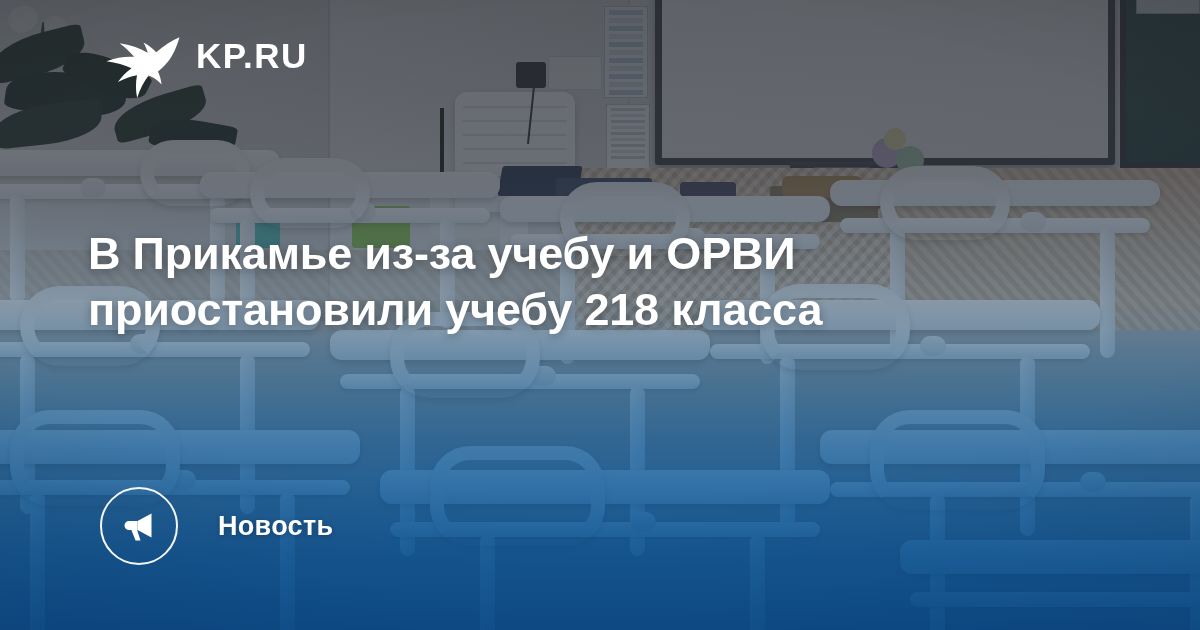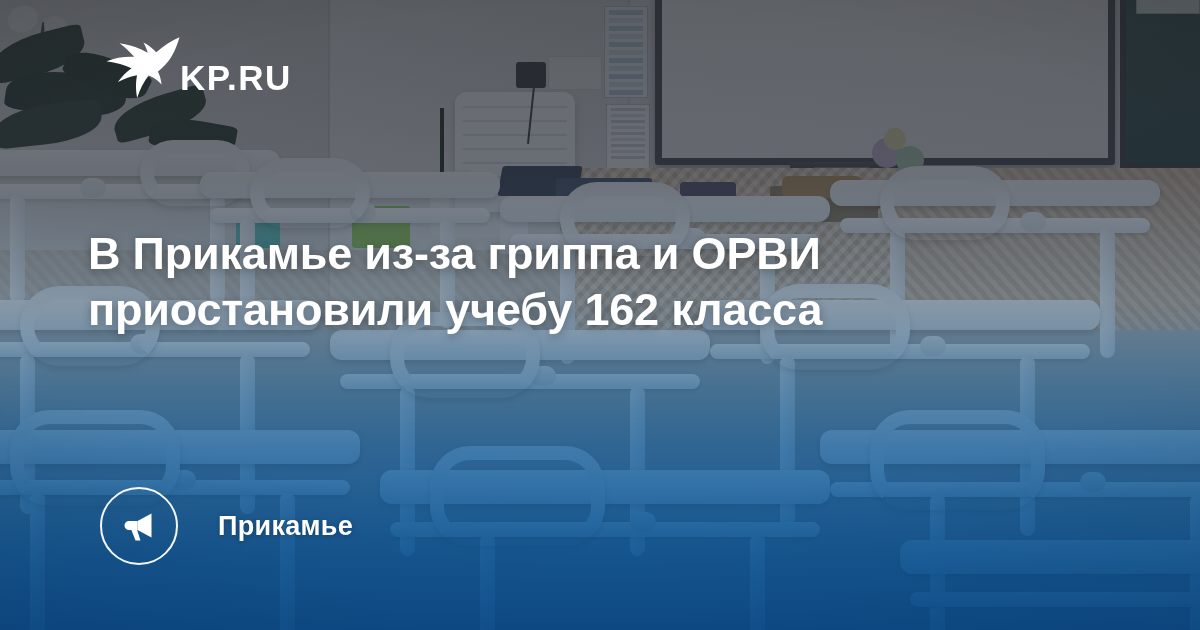--- a/index.html
+++ b/index.html
@@ -139,21 +139,21 @@
       rgba(22,122,184,.86) 100%);}
   .tint-blue{position:absolute;left:0;top:300px;width:1200px;height:330px;
     background:linear-gradient(180deg,rgba(26,118,178,0) 0%,rgba(26,120,180,.45) 45%,rgba(25,124,184,.72) 100%);
     mix-blend-mode:multiply;}
   .vignette{position:absolute;inset:0;
     background:radial-gradient(120% 85% at 50% 40%,rgba(0,0,0,0) 45%,rgba(0,0,0,.22) 100%);}
 
   
   .content{position:absolute;inset:0;}
 
-  .logo{position:absolute;left:106px;top:36px;display:flex;align-items:flex-end;}
+  .logo{position:absolute;left:106px;top:36px;display:flex;align-items:flex-start;gap:16px;}
   .logo svg{display:block;}
   .logo-text{color:#fff;font-size:35px;font-weight:700;letter-spacing:1.5px;
     font-family:"Liberation Sans","DejaVu Sans",sans-serif;}
 
   .headline{position:absolute;left:88px;top:196px;width:1000px;
     color:#fff;font-size:45px;line-height:56px;font-weight:700;letter-spacing:-.2px;
     text-shadow:0 2px 10px rgba(0,0,0,.30);}
   .headline .ln{display:block;white-space:pre;}
 
   .badge{position:absolute;left:100px;top:487px;display:flex;align-items:center;gap:40px;}
@@ -370,30 +370,30 @@
             C34.1 53.0 38.0 45.6 42.6 39.6
             C47.4 41.4 51.7 44.4 55.6 48.6
             C55.0 43.6 53.8 39.3 51.9 35.6
             C59.4 29.0 67.1 23.0 73.5 1.2 Z"></path>
         </svg>
       </span>
       <span class="logo-text">KP.RU</span>
     </div>
 
     <h1 class="headline">
-      <span class="ln">В Прикамье из-за гриппа и ОРВИ</span>
-      <span class="ln">приостановили учебу 162 класса</span>
+      <span class="ln">В Прикамье из-за учебу и ОРВИ</span>
+      <span class="ln">приостановили учебу 218 класса</span>
     </h1>
 
     <div class="badge">
       <span class="badge-circle">
         <svg width="42" height="42" viewBox="0 0 42 42" aria-hidden="true">
           <path fill="#ffffff" d="M33.5 8.5 L19.5 16.0 L19.5 25.0 L33.5 32.5 Z"></path>
           <path fill="#ffffff" d="M11.0 16.0 L19.5 16.0 L19.5 25.0 L11.0 25.0
             A4.5 4.5 0 0 1 11.0 16.0 Z"></path>
           <path fill="#ffffff" d="M13.2 24.5 L19.0 24.5 L22.5 35.5 L17.5 35.5 Z"></path>
         </svg>
       </span>
-      <span class="badge-label">Прикамье</span>
+      <span class="badge-label">Новость</span>
     </div>
 
   </div>
 </div>
 
 </body></html>

